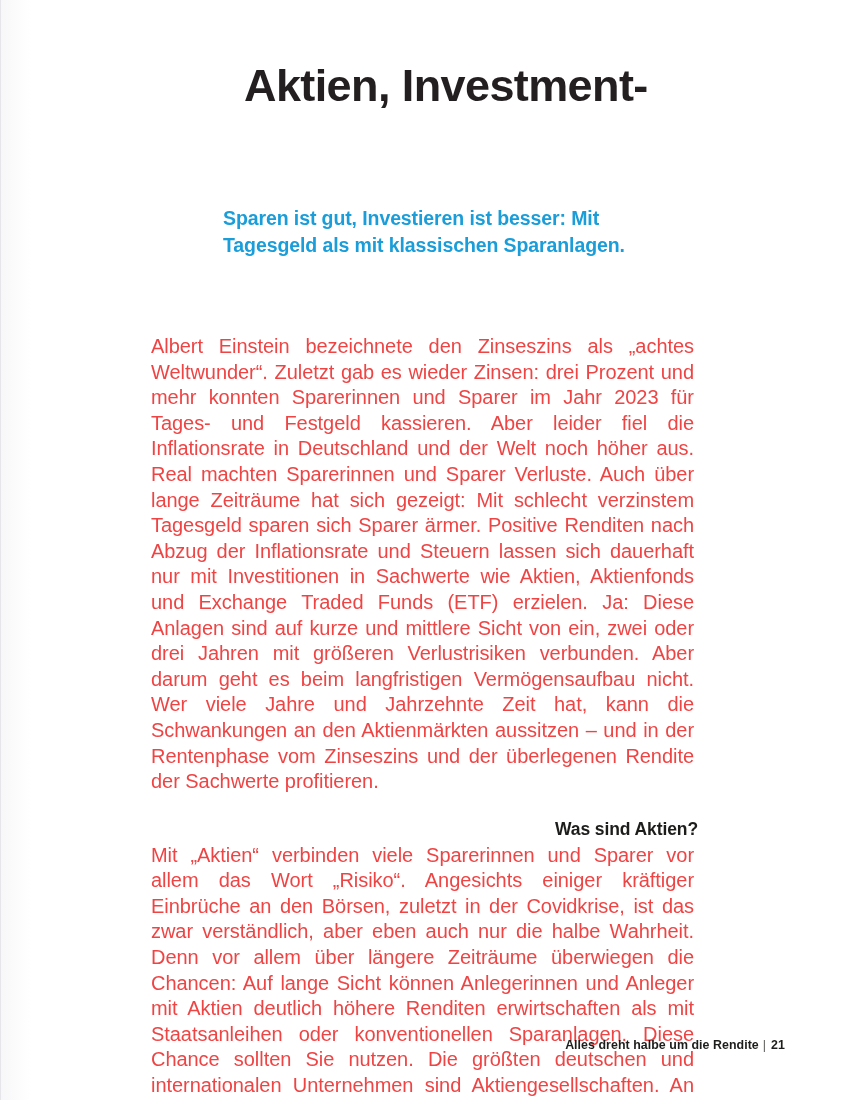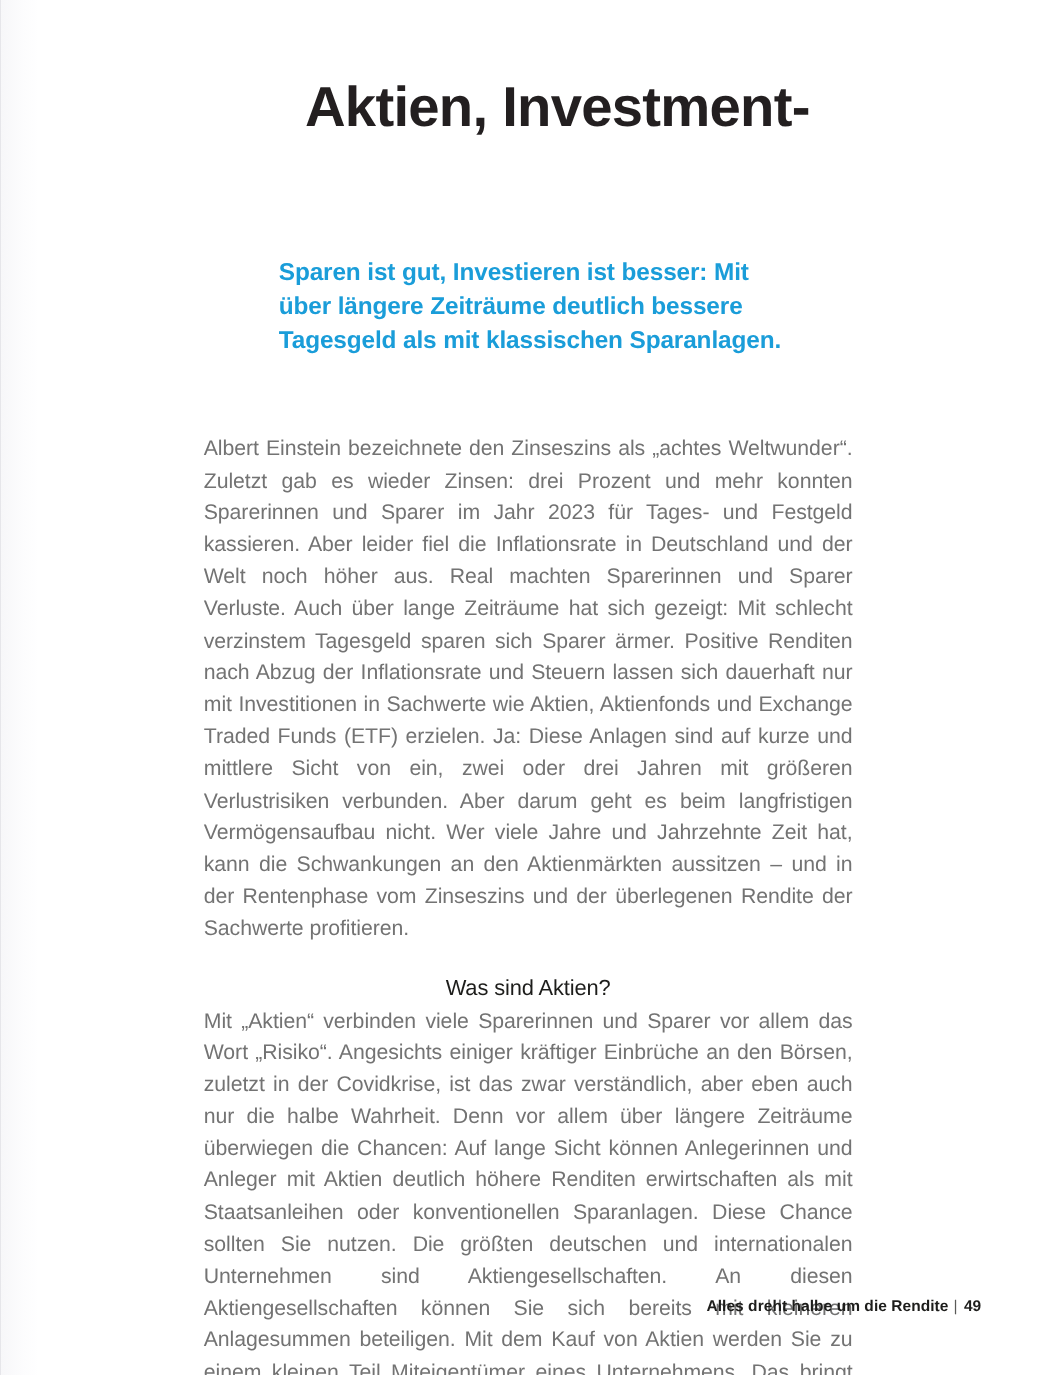--- a/index.html
+++ b/index.html
@@ -80,37 +80,37 @@
   .lead-text .lline { display: block; }
 
   
   .column {
     position: absolute;
     left: 147px;
     top: 330px;
     width: 551px;
   }
   .body-par {
-    margin: 16px;
-    font-size: 17px;
+    margin: 4px;
+    font-size: 20px;
     line-height: 25.6px;
-    color: #737373;
+    color: #ef4444;
     text-align: justify;
     text-justify: inter-word;
     hyphens: manual;
     letter-spacing: -0.05px;
   }
 
   .section-heading {
     margin: 22px 0 0 0;
     font-size: 17.5px;
     line-height: 24px;
-    font-weight: 400;
+    font-weight: 700;
     color: #1d1d1b;
-    text-align: center;
+    text-align: right;
     letter-spacing: -0.1px;
   }
   .after-heading { margin-top: 2px; }
 
   
   .footer {
     position: absolute;
     left: 147px;
     top: 1038px;
     width: 638px;
@@ -139,30 +139,29 @@
 
   <div class="title-block">
     <h1 class="doc-title">
       <span class="tline">Aktien, Investment-</span>
     </h1>
   </div>
 
   <div class="lead-block">
     <p class="lead-text">
       <span class="lline">Sparen ist gut, Investieren ist besser: Mit</span>
-      <span class="lline">über längere Zeiträume deutlich bessere</span>
       <span class="lline">Tagesgeld als mit klassischen Sparanlagen.</span>
     </p>
   </div>
 
   <div class="column">
     <p class="body-par">Albert Einstein bezeichnete den Zinseszins als „achtes Weltwunder“. Zuletzt gab es wieder Zinsen: drei Prozent und mehr konnten Sparerinnen und Sparer im Jahr 2023 für Tages- und Festgeld kassieren. Aber leider fiel die Inflationsrate in Deutschland und der Welt noch höher aus. Real machten Sparerinnen und Sparer Verluste. Auch über lange Zeiträume hat sich gezeigt: Mit schlecht verzinstem Tagesgeld sparen sich Sparer ärmer. Positive Renditen nach Abzug der Inflationsrate und Steuern lassen sich dauerhaft nur mit Investitionen in Sachwerte wie Aktien, Aktienfonds und Exchange Traded Funds (ETF) erzielen. Ja: Diese Anlagen sind auf kurze und mittlere Sicht von ein, zwei oder drei Jahren mit größeren Verlustrisiken verbunden. Aber darum geht es beim langfristigen Vermögensaufbau nicht. Wer viele Jahre und Jahrzehnte Zeit hat, kann die Schwankungen an den Aktienmärkten aussitzen – und in der Rentenphase vom Zinseszins und der überlegenen Rendite der Sachwerte profitieren.</p>
 
     <h2 class="section-heading">Was sind Aktien?</h2>
 
     <p class="body-par after-heading">Mit „Aktien“ verbinden viele Sparerinnen und Sparer vor allem das Wort „Risiko“. Angesichts einiger kräftiger Einbrüche an den Börsen, zuletzt in der Covidkrise, ist das zwar verständlich, aber eben auch nur die halbe Wahrheit. Denn vor allem über längere Zeiträume überwiegen die Chancen: Auf lange Sicht können Anlegerinnen und Anleger mit Aktien deutlich höhere Renditen erwirtschaften als mit Staatsanleihen oder konventionellen Sparanlagen. Diese Chance sollten Sie nutzen. Die größten deutschen und internationalen Unternehmen sind Aktiengesellschaften. An diesen Aktiengesellschaften können Sie sich bereits mit kleineren Anlagesummen beteiligen. Mit dem Kauf von Aktien werden Sie zu einem kleinen Teil Miteigentümer eines Unternehmens. Das bringt die Chance auf Kursgewinne und attraktive Dividenden, aber auch das Risi-</p>
   </div>
 
   <div class="footer">
-    <span>Alles dreht halbe um die Rendite</span><span class="rule-sep">|</span><span class="page-no">49</span>
+    <span>Alles dreht halbe um die Rendite</span><span class="rule-sep">|</span><span class="page-no">21</span>
   </div>
 
 </div>
 
 </body></html>

